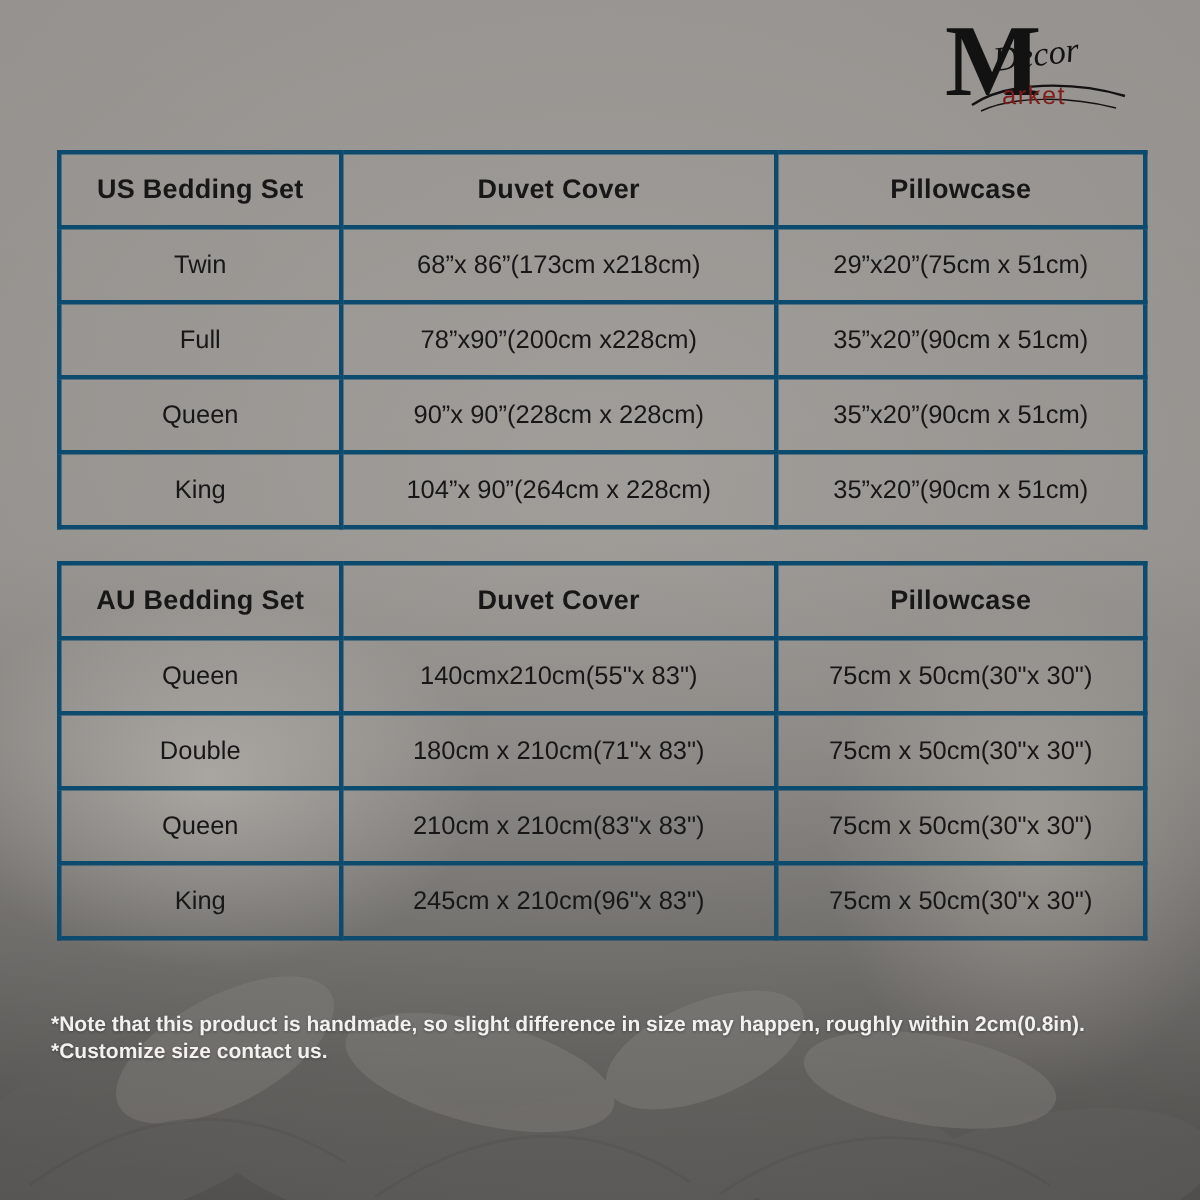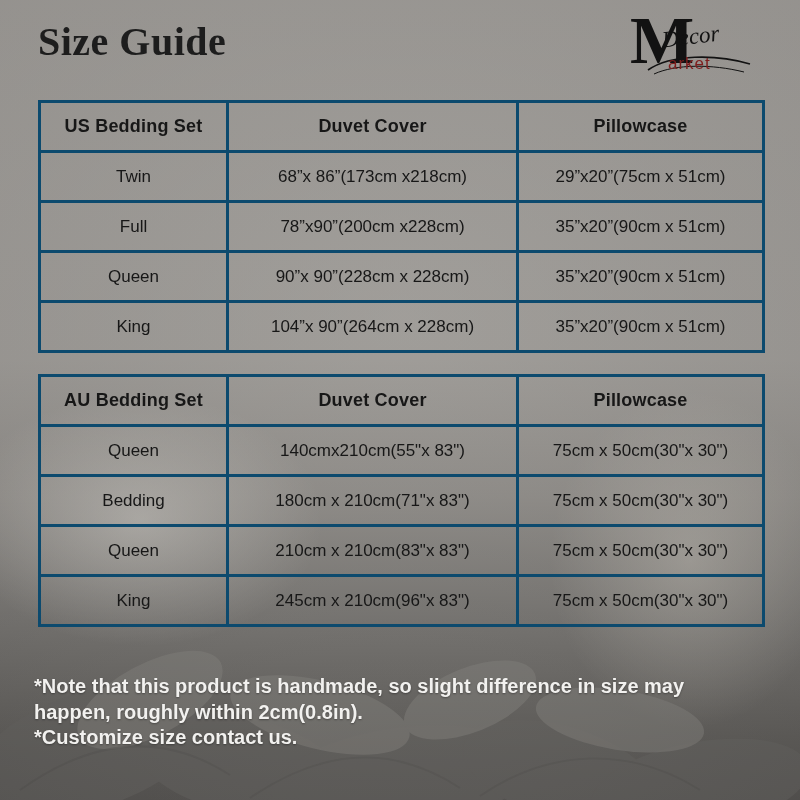--- a/index.html
+++ b/index.html
@@ -117,21 +117,21 @@
   table.size-table col.c2 { width: 290px; }
   table.size-table col.c3 { width: 246px; }
 
   
   #notes {
     position: absolute;
     left: 34px;
     top: 674px;
     width: 730px;
     color: #f2f1ef;
-    font-size: 20px;
+    font-size: 14px;
     line-height: 1.28;
     font-weight: bold;
     text-shadow: 0 1px 2px rgba(0,0,0,0.35);
   }
   #notes .note-2 { }
 </style>
 </head>
 <body>
 
 <div id="bg"></div>
@@ -153,21 +153,20 @@
   <g fill="#49474500" stroke="#4a4846" stroke-width="2" opacity="0.5">
     <path d="M20 240 C 90 190, 160 180, 230 225"></path>
     <path d="M250 248 C 320 200, 390 192, 460 238"></path>
     <path d="M480 246 C 550 198, 630 196, 700 240"></path>
   </g>
 </svg>
 <div id="bg-vignette"></div>
 
 <div id="page">
 
-  <div id="title">Size Guide</div>
 
   <div id="logo">
     <svg class="swash" viewBox="0 0 110 26">
       <path d="M2 18 C 25 2, 70 2, 104 12" stroke="#121212" stroke-width="1.6" fill="none"></path>
       <path d="M8 22 C 30 12, 66 12, 98 20" stroke="#121212" stroke-width="1" fill="none"></path>
     </svg>
     <span class="big-m">M</span>
     <span class="decor">Decor</span>
     <span class="market">arket</span>
   </div>
@@ -222,21 +221,21 @@
         <th>Pillowcase</th>
       </tr>
     </thead>
     <tbody>
       <tr>
         <td>Queen</td>
         <td>140cmx210cm(55"x 83")</td>
         <td>75cm x 50cm(30"x 30")</td>
       </tr>
       <tr>
-        <td>Bedding</td>
+        <td>Double</td>
         <td>180cm x 210cm(71"x 83")</td>
         <td>75cm x 50cm(30"x 30")</td>
       </tr>
       <tr>
         <td>Queen</td>
         <td>210cm x 210cm(83"x 83")</td>
         <td>75cm x 50cm(30"x 30")</td>
       </tr>
       <tr>
         <td>King</td>

